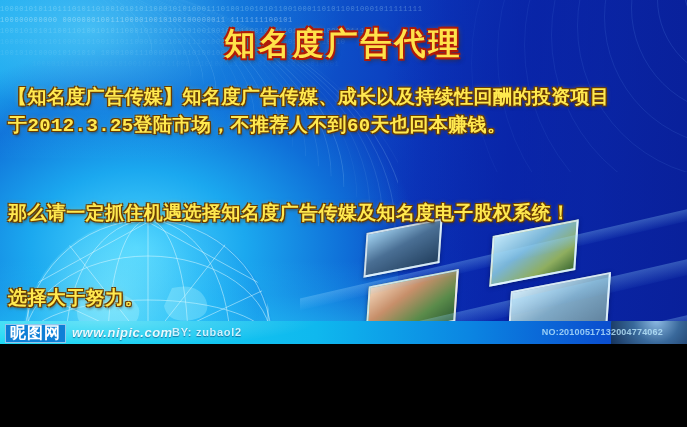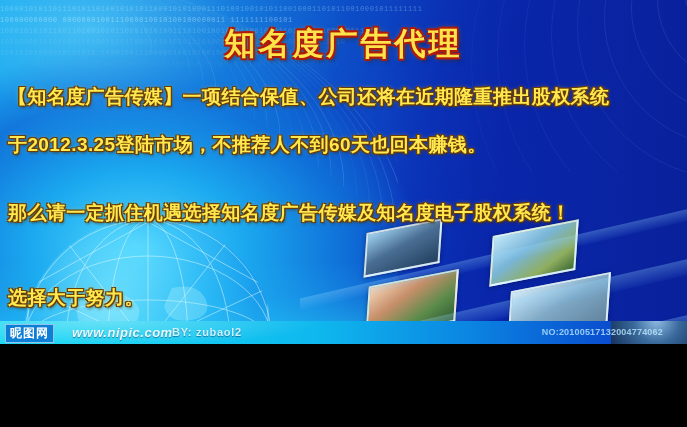--- a/index.html
+++ b/index.html
@@ -129,21 +129,21 @@
     position:absolute;left:8px;
     font-size:19px;font-weight:700;letter-spacing:.4px;
     color:#ffe94f;
     white-space:nowrap;
     text-shadow:
       -1.2px -1.2px 0 #6b3d00, 1.2px -1.2px 0 #6b3d00,
       -1.2px  1.2px 0 #6b3d00, 1.2px  1.2px 0 #6b3d00,
       0 0 5px rgba(255,190,40,.5), 1px 2px 3px rgba(0,0,20,.6);
   }
   .l1{top:84px;}
-  .l2{top:132px;}
+  .l2{top:112px;font-family:Liberation Mono, monospace;}
   .l3{top:160px;}
   .l4{top:200px;}
   .l5{top:243px;}
   .l6{top:285px;}
 
   .qq{
     position:absolute;left:244px;top:341px;
     font-size:30px;font-weight:700;letter-spacing:0px;
     color:#e02315;
     white-space:nowrap;
@@ -162,21 +162,21 @@
   .footer .sheen{
     position:absolute;left:0;top:0;width:55%;height:100%;
     background:radial-gradient(ellipse 80% 160% at 28% 0%, rgba(255,255,255,.35), rgba(255,255,255,0) 70%);
   }
   .nipic-logo{
     position:absolute;left:5px;top:3px;height:17px;
     padding:0 4px;
     display:flex;align-items:center;
     background:#0e7fd6;
     border:1px solid rgba(255,255,255,.55);
-    color:#ffffff;font-size:12px;font-weight:700;letter-spacing:1px;
+    color:#ffffff;font-size:16px;font-weight:700;letter-spacing:1px;
   }
   .nipic-url{
     position:absolute;left:72px;top:4px;
     color:#e8fbff;font-size:13px;font-weight:700;letter-spacing:.5px;
     text-shadow:0 1px 1px rgba(0,40,90,.5);
     font-style:italic;
   }
   .nipic-by{
     position:absolute;left:172px;top:5px;
     color:#cdf3ff;font-size:11px;font-weight:700;letter-spacing:.7px;
@@ -288,21 +288,21 @@
     <div class="tile t6"></div>
     <div class="tile t7"></div>
   </div>
 
   <div class="ribbon" style="left:300px;top:250px;width:420px;height:12px;"></div>
   <div class="ribbon" style="left:300px;top:300px;width:420px;height:16px;"></div>
   <div class="ribbon" style="left:300px;top:356px;width:420px;height:14px;"></div>
 
   <div class="title">知名度广告代理</div>
 
-  <div class="line l1">【知名度广告传媒】一项结合保值、公司还将在近期隆重推出股权系统</div>
+  <div class="line l1">【知名度广告传媒】知名度广告传媒、成长以及持续性回酬的投资项目</div>
   <div class="line l2">于2012.3.25登陆市场，不推荐人不到60天也回本赚钱。</div>
   <div class="line l4">那么请一定抓住机遇选择知名度广告传媒及知名度电子股权系统！</div>
   <div class="line l6">选择大于努力。</div>
 
   <div class="qq">知名度导师QQ1602327551</div>
 
   <div class="footer">
     <div class="sheen"></div>
     <div class="footer-thumb"></div>
     <div class="nipic-logo">昵图网</div>

